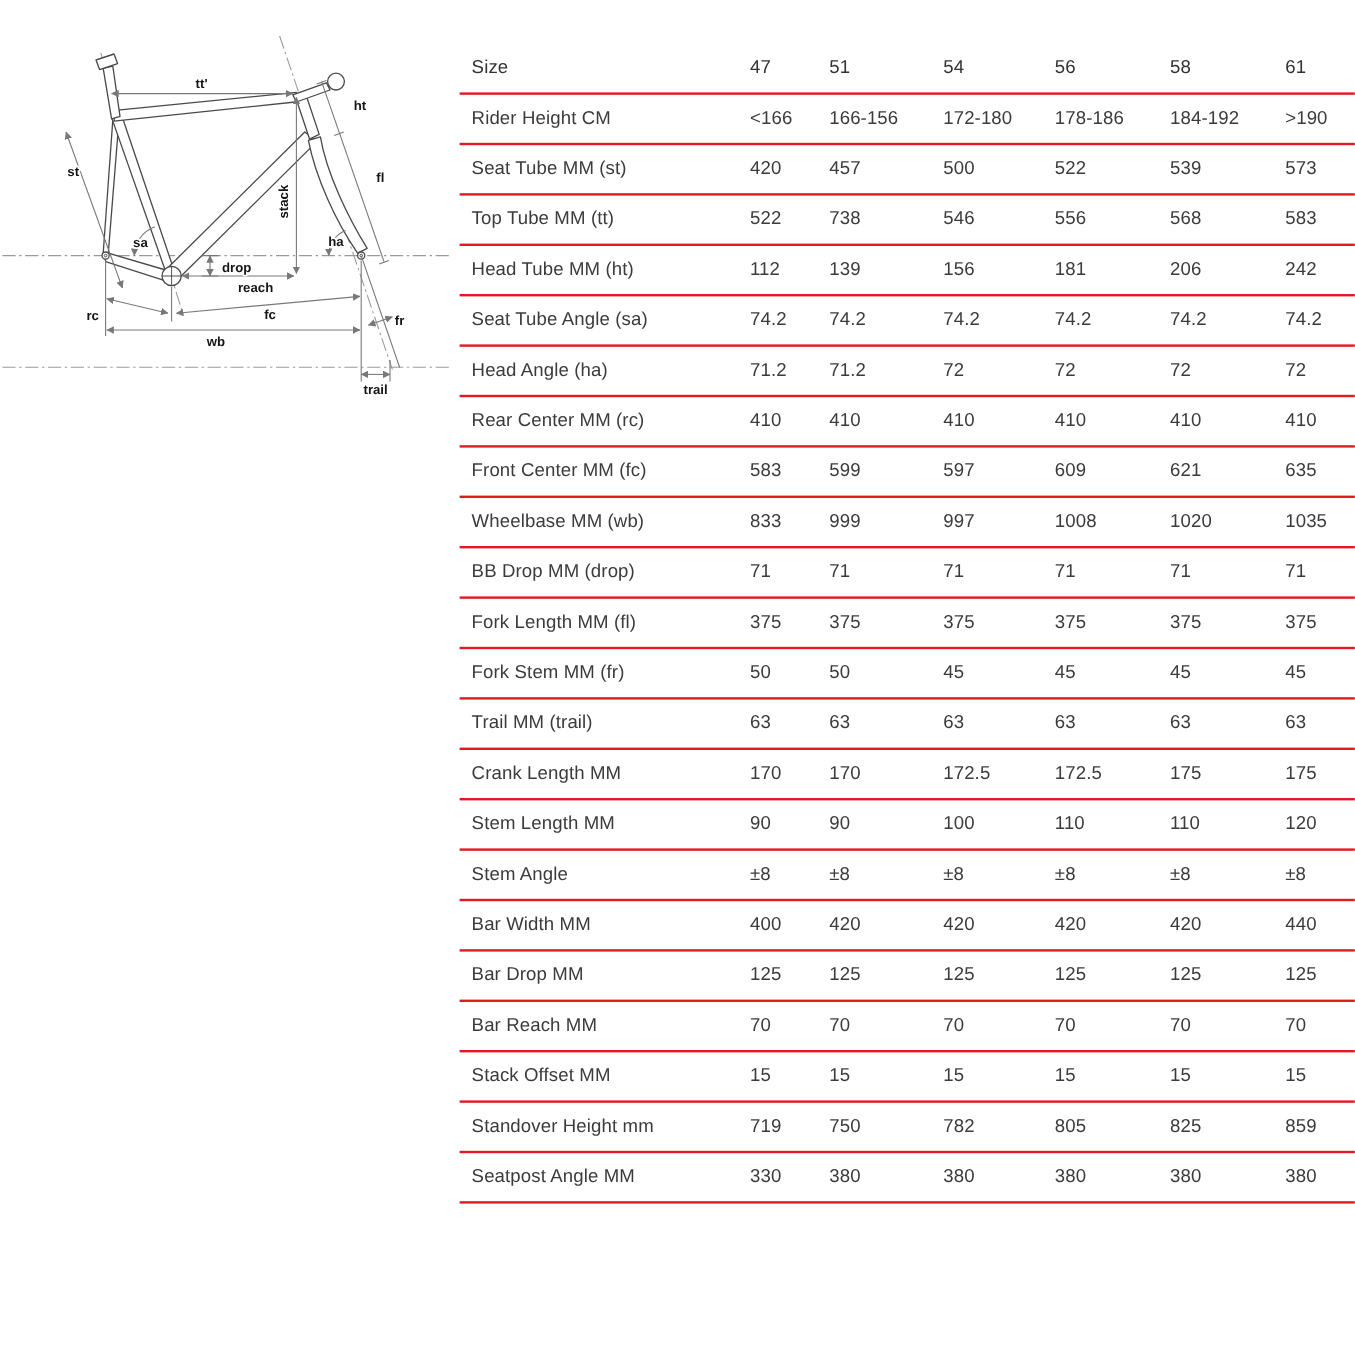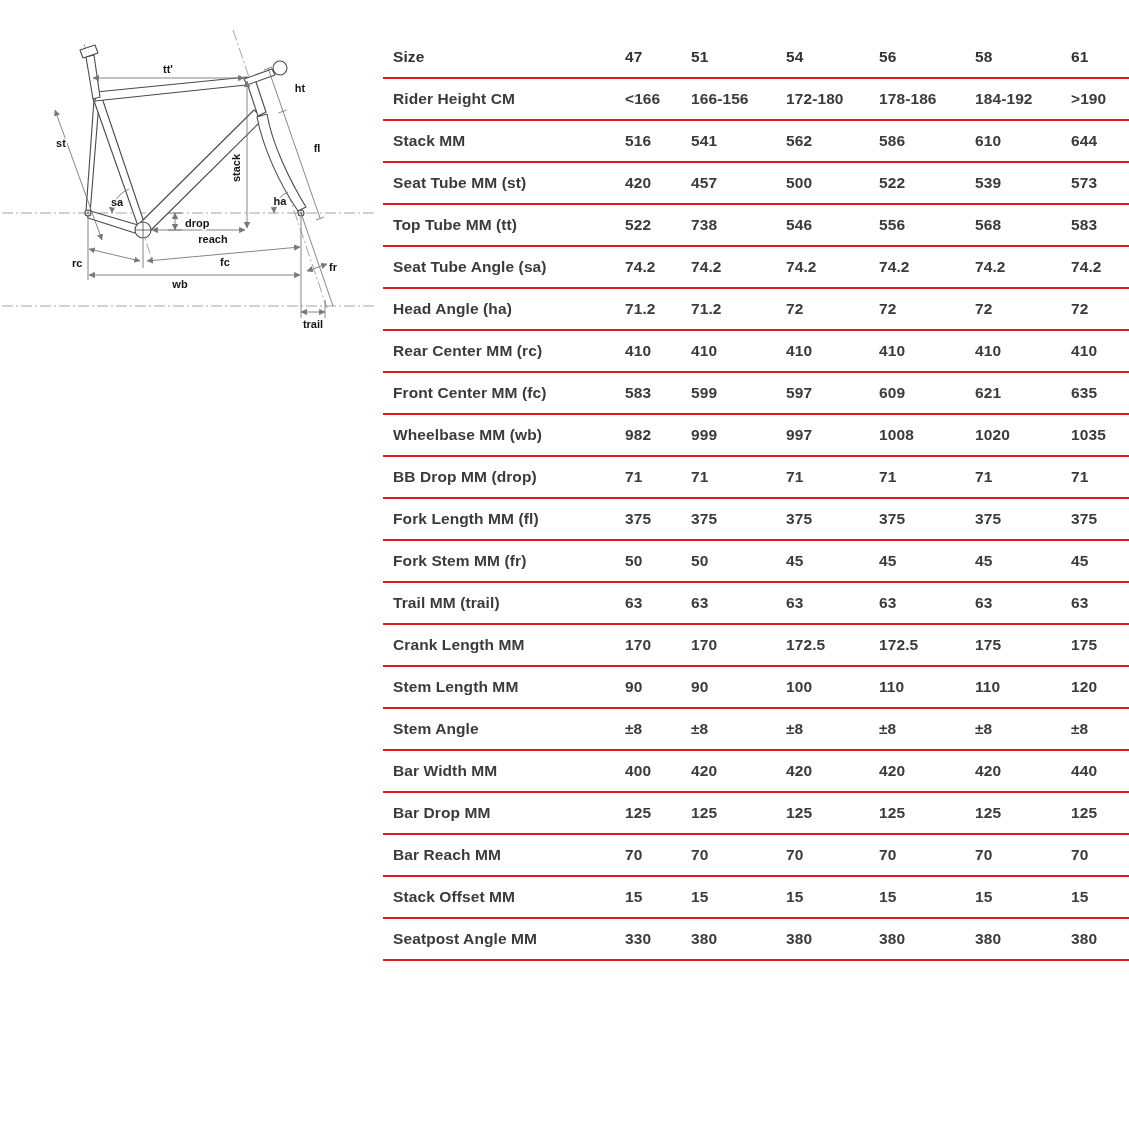--- a/index.html
+++ b/index.html
@@ -14,23 +14,22 @@
     grid-template-columns:232px 66px 95px 93px 96px 96px auto;
     align-items:center;
     height:42px;
     padding-left:10px;
     box-sizing:border-box;
     border-bottom:2.5px solid #e11a21;
     font-size:15.5px;
     color:#3b3b3b;
     letter-spacing:.1px;
     white-space:nowrap;
-    font-weight:bold;
   }
-  .g-row.header{font-weight:bold;color:#333;}
+  .g-row.header{font-weight:normal;color:#333;}
   .cell{overflow:visible;}
   
   .diagram{position:absolute;left:0;top:28px;width:380px;height:312px;}
   .axis{stroke:#9a9a9a;stroke-width:.9;fill:none;stroke-dasharray:11 3 2 3;}
   .frame{fill:#fff;stroke:#4a4a4a;stroke-width:1.1;stroke-linejoin:round;}
   .thin{stroke:#4a4a4a;stroke-width:.8;fill:none;}
   .dim{stroke:#787878;stroke-width:.9;fill:none;}
   .lbl{
     font-family:"Liberation Sans",sans-serif;font-size:11px;font-weight:bold;fill:#151515;
     paint-order:stroke;stroke:#fff;stroke-width:3px;stroke-linejoin:round;
@@ -145,29 +144,20 @@
   <div class="g-row">
     <div class="cell">Rider Height CM</div>
     <div class="cell">&lt;166</div>
     <div class="cell">166-156</div>
     <div class="cell">172-180</div>
     <div class="cell">178-186</div>
     <div class="cell">184-192</div>
     <div class="cell">&gt;190</div>
   </div>
 
-  <div class="g-row">
-    <div class="cell">Stack MM</div>
-    <div class="cell">516</div>
-    <div class="cell">541</div>
-    <div class="cell">562</div>
-    <div class="cell">586</div>
-    <div class="cell">610</div>
-    <div class="cell">644</div>
-  </div>
 
 
   <div class="g-row">
     <div class="cell">Seat Tube MM (st)</div>
     <div class="cell">420</div>
     <div class="cell">457</div>
     <div class="cell">500</div>
     <div class="cell">522</div>
     <div class="cell">539</div>
     <div class="cell">573</div>
@@ -176,20 +166,29 @@
   <div class="g-row">
     <div class="cell">Top Tube MM (tt)</div>
     <div class="cell">522</div>
     <div class="cell">738</div>
     <div class="cell">546</div>
     <div class="cell">556</div>
     <div class="cell">568</div>
     <div class="cell">583</div>
   </div>
 
+  <div class="g-row">
+    <div class="cell">Head Tube MM (ht)</div>
+    <div class="cell">112</div>
+    <div class="cell">139</div>
+    <div class="cell">156</div>
+    <div class="cell">181</div>
+    <div class="cell">206</div>
+    <div class="cell">242</div>
+  </div>
 
   <div class="g-row">
     <div class="cell">Seat Tube Angle (sa)</div>
     <div class="cell">74.2</div>
     <div class="cell">74.2</div>
     <div class="cell">74.2</div>
     <div class="cell">74.2</div>
     <div class="cell">74.2</div>
     <div class="cell">74.2</div>
   </div>
@@ -219,21 +218,21 @@
     <div class="cell">583</div>
     <div class="cell">599</div>
     <div class="cell">597</div>
     <div class="cell">609</div>
     <div class="cell">621</div>
     <div class="cell">635</div>
   </div>
 
   <div class="g-row">
     <div class="cell">Wheelbase MM (wb)</div>
-    <div class="cell">982</div>
+    <div class="cell">833</div>
     <div class="cell">999</div>
     <div class="cell">997</div>
     <div class="cell">1008</div>
     <div class="cell">1020</div>
     <div class="cell">1035</div>
   </div>
 
   <div class="g-row">
     <div class="cell">BB Drop MM (drop)</div>
     <div class="cell">71</div>
@@ -337,20 +336,29 @@
   <div class="g-row">
     <div class="cell">Stack Offset MM</div>
     <div class="cell">15</div>
     <div class="cell">15</div>
     <div class="cell">15</div>
     <div class="cell">15</div>
     <div class="cell">15</div>
     <div class="cell">15</div>
   </div>
 
+  <div class="g-row">
+    <div class="cell">Standover Height mm</div>
+    <div class="cell">719</div>
+    <div class="cell">750</div>
+    <div class="cell">782</div>
+    <div class="cell">805</div>
+    <div class="cell">825</div>
+    <div class="cell">859</div>
+  </div>
 
   <div class="g-row">
     <div class="cell">Seatpost Angle MM</div>
     <div class="cell">330</div>
     <div class="cell">380</div>
     <div class="cell">380</div>
     <div class="cell">380</div>
     <div class="cell">380</div>
     <div class="cell">380</div>
   </div>

